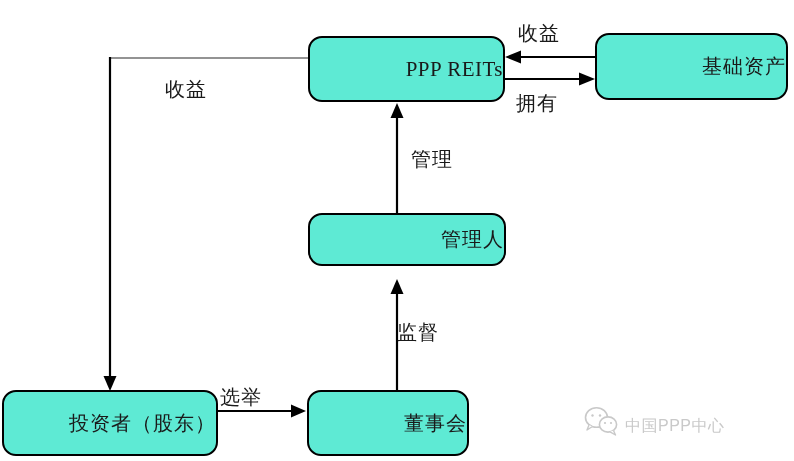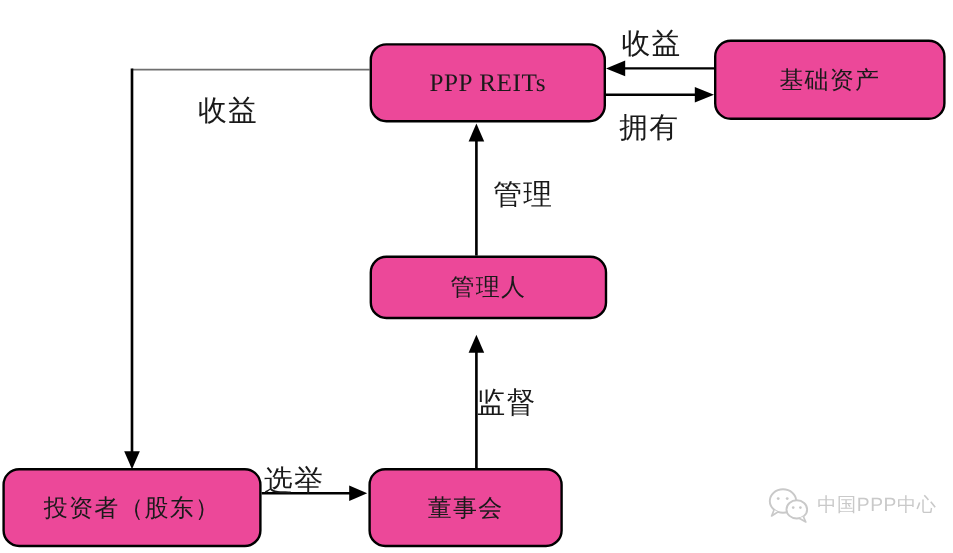--- a/index.html
+++ b/index.html
@@ -11,55 +11,55 @@
     position: relative;
     width: 794px;
     height: 461px;
     background: #ffffff;
     font-family: "Liberation Sans", sans-serif;
     overflow: hidden;
   }
   .node {
     position: absolute;
     box-sizing: border-box;
-    background: #ec4899;
+    background: #5eead4;
     border: 2.5px solid #000000;
     border-radius: 14px;
     display: flex;
     align-items: center;
-    justify-content: center;
+    justify-content: flex-end;
     font-size: 20px;
     color: #1a1a1a;
     letter-spacing: 1px;
   }
   .node.serif {
     font-family: "Liberation Serif", serif;
     font-size: 21px;
     letter-spacing: 0.5px;
   }
   .edge-label {
     position: absolute;
-    font-size: 24px;
+    font-size: 20px;
     color: #1a1a1a;
     white-space: nowrap;
     letter-spacing: 1px;
   }
   #arrows {
     position: absolute;
     left: 0;
     top: 0;
     width: 794px;
     height: 461px;
   }
   #watermark {
     position: absolute;
-    left: 640px;
+    left: 584px;
     top: 405px;
     display: flex;
-    align-items: center;
+    align-items: flex-end;
     gap: 7px;
   }
   #watermark .wm-text {
     font-size: 16px;
     color: #c9c9c9;
     text-shadow: 1px 1px 0 #ffffff;
     letter-spacing: 0.5px;
   }
 </style>
 </head>

